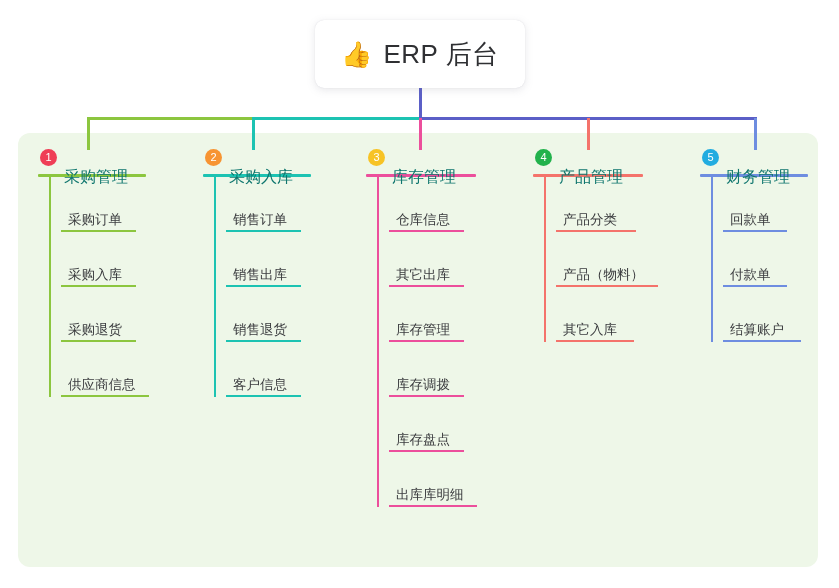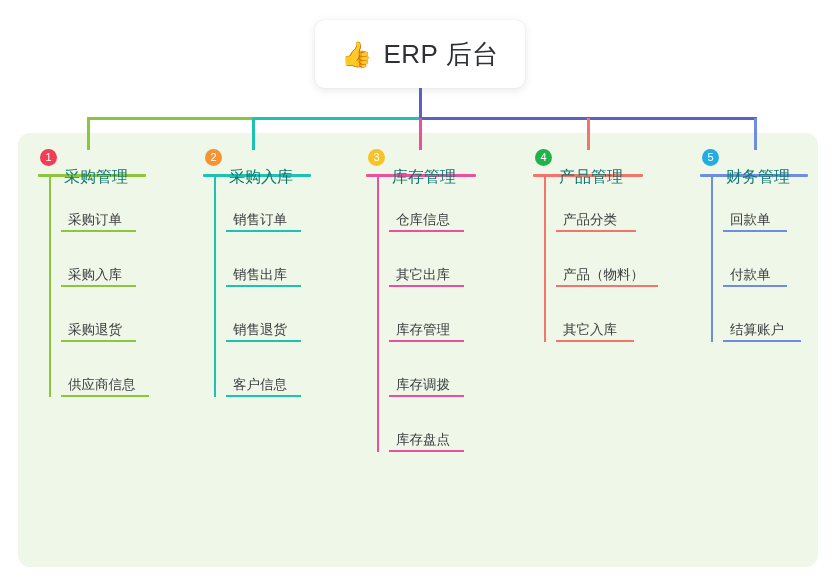--- a/index.html
+++ b/index.html
@@ -257,20 +257,24 @@
             <div class="item-rule" style="background: rgb(236, 79, 156); width: 75px;"></div>
           </div>
           <div class="item">
             <span class="item-label">库存调拨</span>
             <div class="item-rule" style="background: rgb(236, 79, 156); width: 75px;"></div>
           </div>
           <div class="item">
             <span class="item-label">库存盘点</span>
             <div class="item-rule" style="background: rgb(236, 79, 156); width: 75px;"></div>
           </div>
+          <div class="item">
+            <span class="item-label">出库库明细</span>
+            <div class="item-rule" style="background: rgb(236, 79, 156); width: 88px;"></div>
+          </div>
         </div>
       </div>
       <div class="column" style="left: 533px; width: 160px;">
         <div class="col-head">
           <span class="badge" style="background: rgb(34, 178, 76);">4</span>
           <span class="col-title">产品管理</span>
         </div>
         <div class="head-rule" style="background: rgb(244, 115, 107); width: 110px;"></div>
         <div class="items">
           <div class="spine" style="background: rgb(244, 115, 107);"></div>

